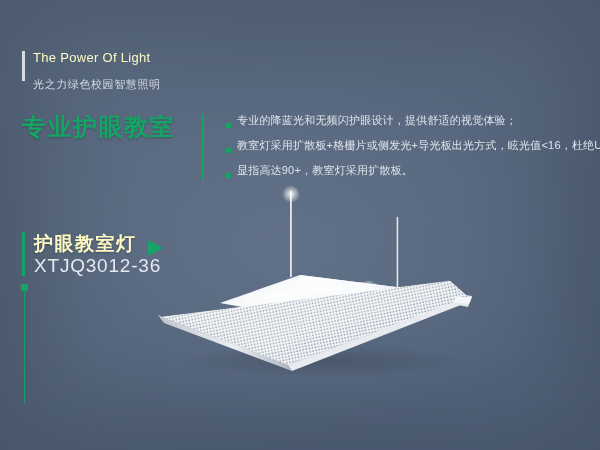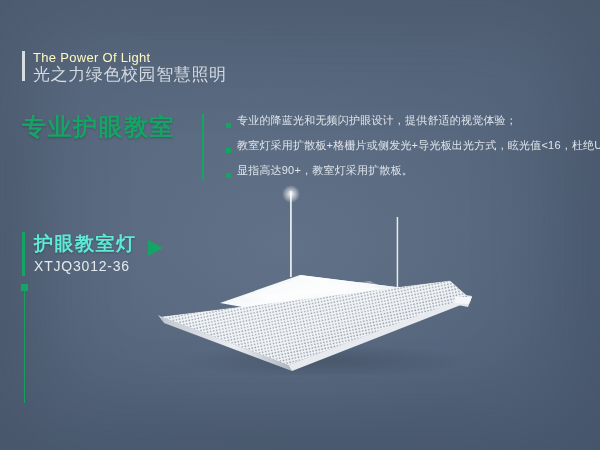--- a/index.html
+++ b/index.html
@@ -52,25 +52,25 @@
   }
   .eyebrow-en {
     color: #fef9c3;
     font-size: 13px;
     letter-spacing: 0.3px;
     line-height: 16px;
     white-space: nowrap;
   }
   .eyebrow-cn {
     color: #d3dae2;
-    font-size: 17px;
+    font-size: 11px;
     letter-spacing: 0.6px;
     line-height: 15px;
     white-space: nowrap;
-    margin-top: 1px;
+    margin-top: 11px;
   }
 
   
   .headline {
     left: 22px;
     top: 112px;
     color: #14a463;
     font-size: 24px;
     font-weight: bold;
     letter-spacing: 1.5px;
@@ -121,31 +121,31 @@
     top: 232px;
     display: flex;
     align-items: stretch;
   }
   .prod-bar {
     width: 3px;
     background: #14a463;
     margin-right: 9px;
   }
   .prod-name {
-    color: #5eead4;
+    color: #fef9c3;
     font-size: 19px;
     font-weight: bold;
     letter-spacing: 1.5px;
     line-height: 24px;
     white-space: nowrap;
     text-shadow: 0 1px 2px rgba(30,40,52,0.4);
   }
   .prod-model {
     color: #e4e9ef;
-    font-size: 14px;
+    font-size: 19px;
     letter-spacing: 0.8px;
     line-height: 20px;
     white-space: nowrap;
   }
   .prod-arrow {
     position: absolute;
     left: 148px;
     top: 240px;
     width: 0; height: 0;
     border-left: 15px solid #14a463;

